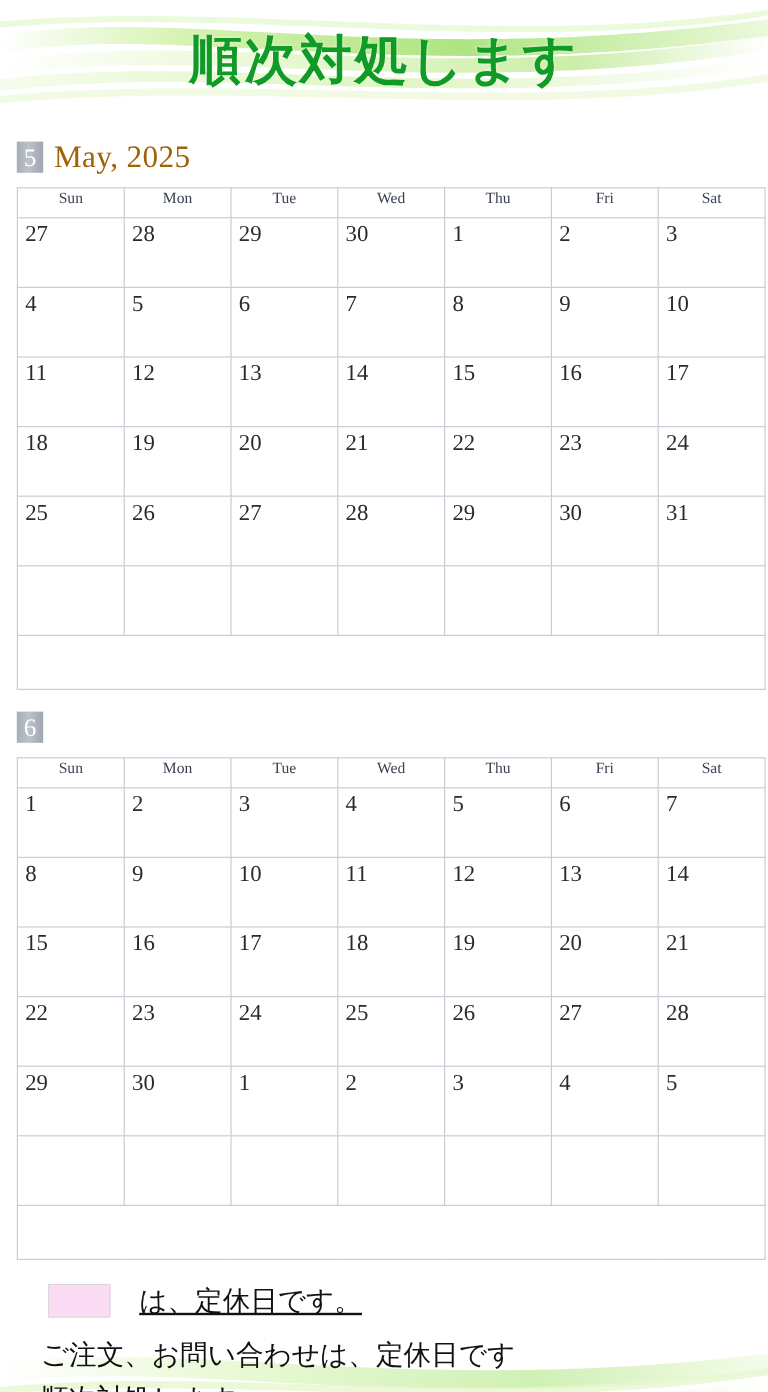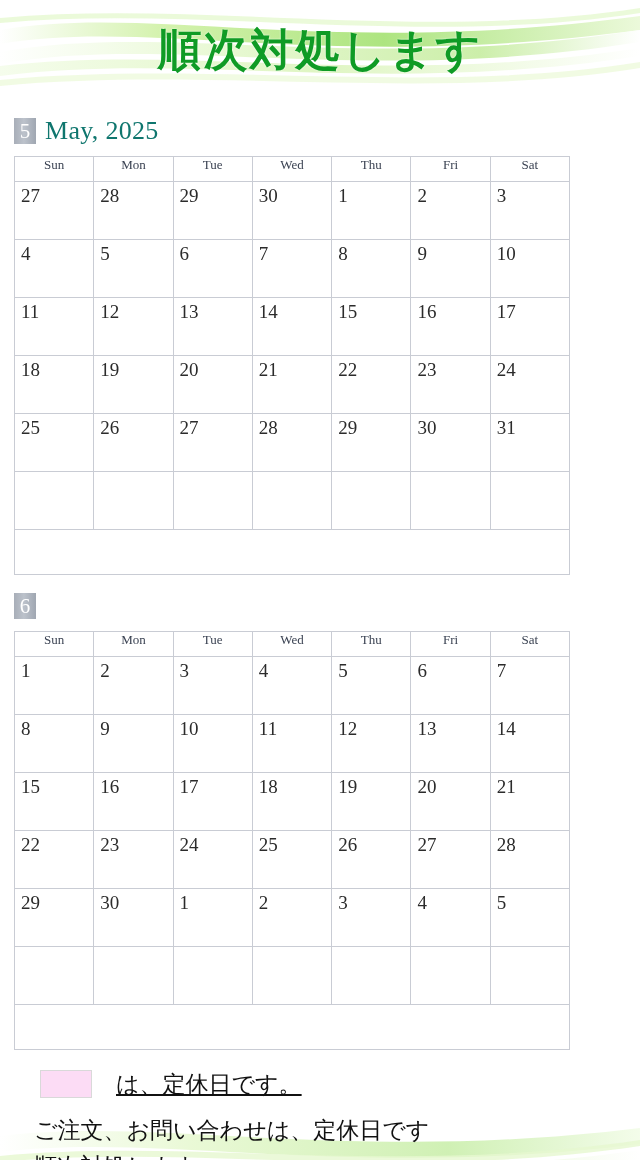--- a/index.html
+++ b/index.html
@@ -64,28 +64,28 @@
     font-size: 21px;
     line-height: 26px;
     text-align: center;
     font-weight: 400;
     margin-right: 9px;
     flex: none;
   }
   .month-name {
     font-family: "Liberation Serif", "DejaVu Serif", serif;
     font-size: 26px;
-    color: #0f766e;
+    color: #a16207;
     letter-spacing: 0.3px;
   }
 
   
   table.cal {
     border-collapse: collapse;
-    width: 556px;
+    width: 624px;
     margin-left: 14px;
     table-layout: fixed;
     background: #ffffff;
   }
   table.cal th,
   table.cal td {
     border: 1px solid #c9ccd4;
     padding: 0;
     vertical-align: top;
   }

